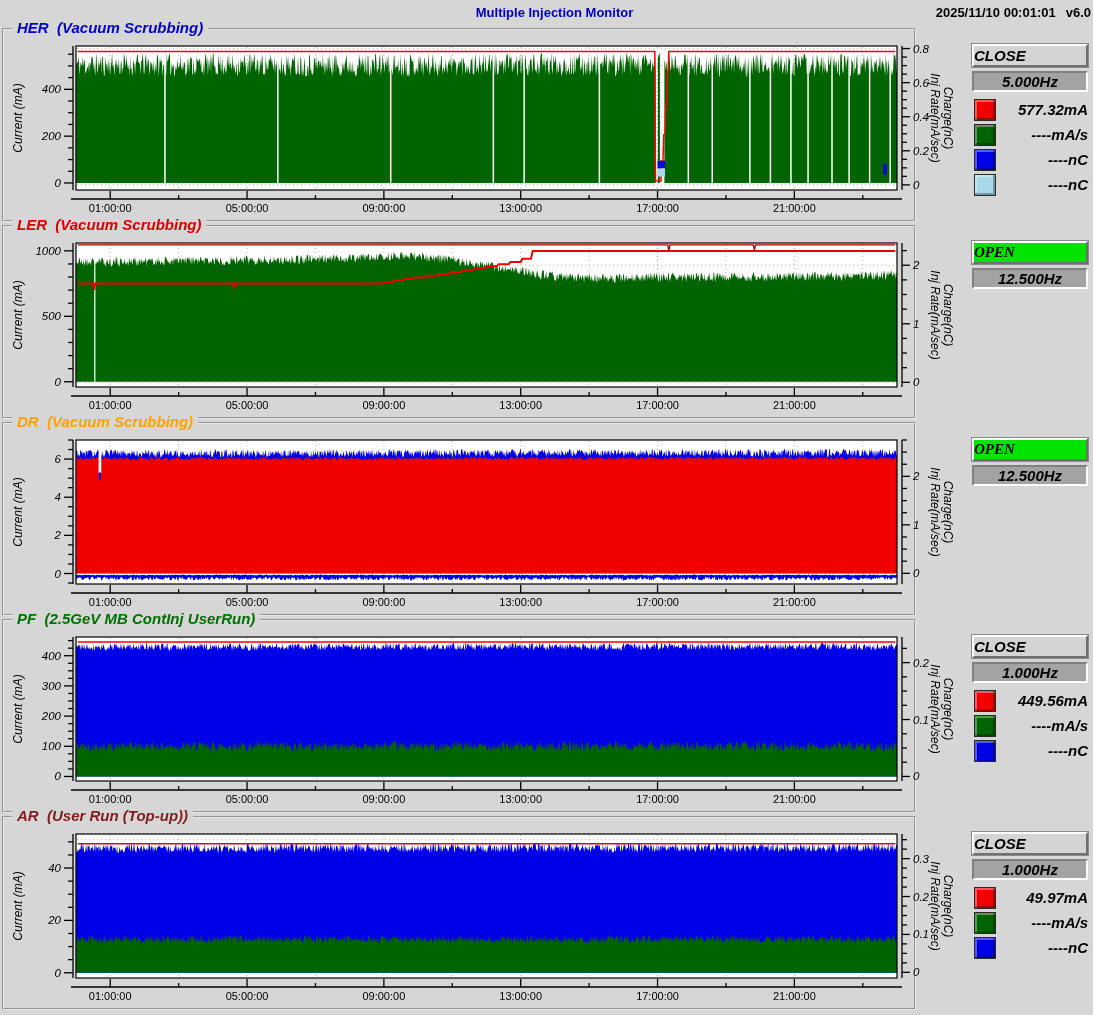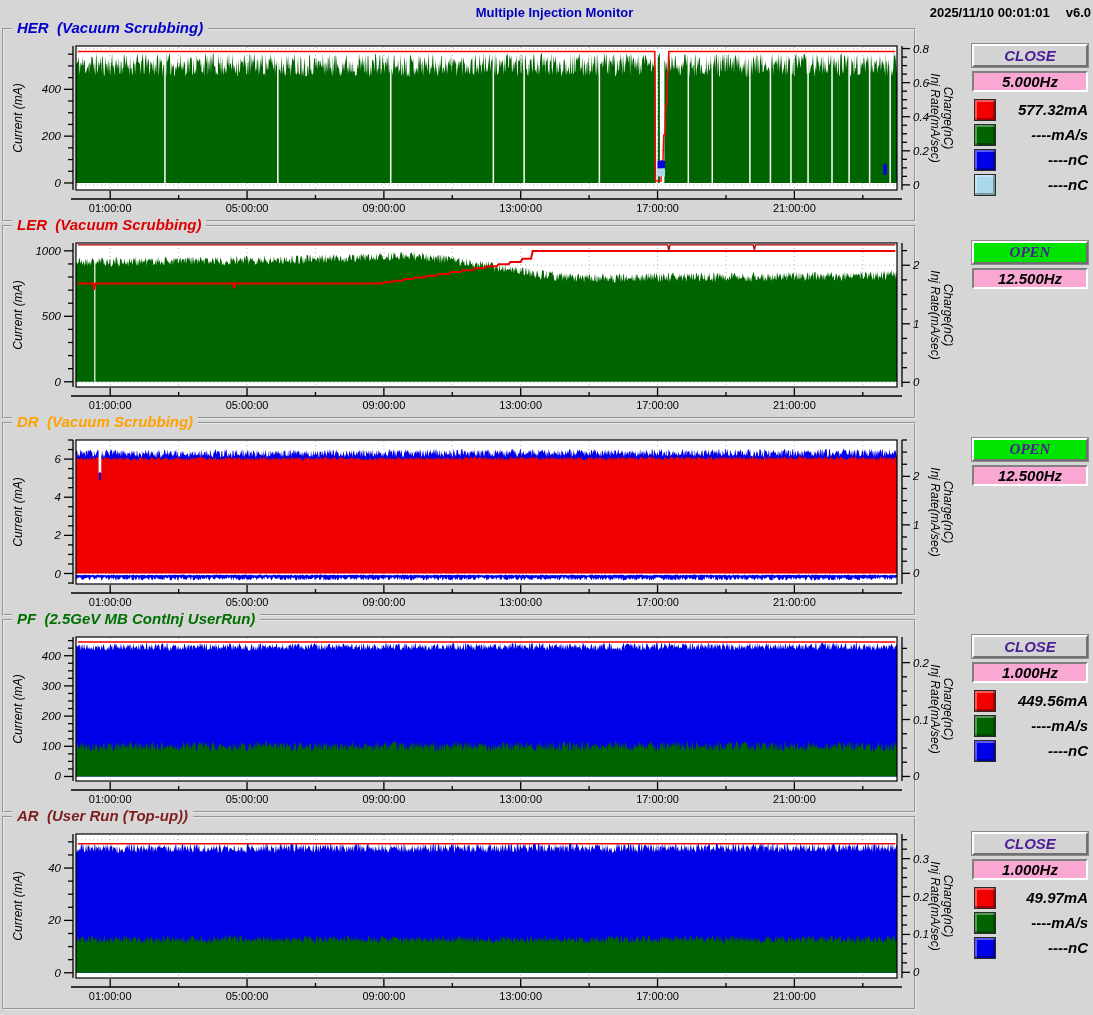--- a/index.html
+++ b/index.html
@@ -2,34 +2,34 @@
 <html><head>
 <meta charset="utf-8">
 <style>
   html,body{margin:0;padding:0;}
   body{width:1093px;height:1015px;background:#d6d6d6;overflow:hidden;position:relative;
        font-family:"Liberation Sans",sans-serif;}
   .header{position:absolute;top:0;left:8px;width:1093px;height:27px;}
   .htitle{position:absolute;left:0;right:0;top:5px;text-align:center;font-weight:bold;
           font-size:13px;color:#0000bb;}
   .hdate{position:absolute;right:10px;top:5px;font-weight:bold;font-size:13px;color:#000;}
-  .hdate span{margin-left:16px;}
+  .hdate span{margin-left:10px;}
   #panels{position:absolute;top:28px;left:0;width:918px;}
   .panel{position:relative;height:190px;margin:0 2px 3px 2px;border:2px groove #e8e8e8;}
   .ptitle{position:absolute;top:-11px;left:8px;padding:0 5px;background:#d6d6d6;
           font:bold italic 15px "Liberation Sans",sans-serif;line-height:17px;white-space:pre;}
   .chart-svg{position:absolute;left:0;top:12px;}
   .side{position:absolute;left:968px;top:14px;width:116px;}
-  .btn{height:19px;background:#d4d4d4;text-align:center;cursor:pointer;
-       font:bold italic 15px/19px "Liberation Sans",sans-serif;color:#4c1d95;
+  .btn{height:19px;background:#d4d4d4;cursor:pointer;
+       font:bold italic 15px/19px "Liberation Sans",sans-serif;color:#000000;
        border-top:2px solid #ffffff;border-left:2px solid #ffffff;
        border-right:2px solid #707070;border-bottom:2px solid #707070;
        box-shadow:0 0 0 1px #8a8a8a;}
   .btn.open{background:#00e400;font-family:Liberation Serif, serif;}
-  .freq{height:17px;margin-top:4px;background:#f9a8d4;text-align:center;
+  .freq{height:17px;margin-top:4px;background:#a3a3a3;text-align:center;
        font:bold italic 15px/17px "Liberation Sans",sans-serif;color:#000;
        border-top:2px solid #808080;border-left:2px solid #808080;
        border-right:2px solid #ffffff;border-bottom:2px solid #ffffff;}
   .legend{margin-top:5px;}
   .lrow{display:flex;align-items:center;height:25px;}
   .swatch{width:20px;height:20px;margin-left:2px;border:1px solid #2a2a2a;
        box-shadow:inset -2px -2px 0 rgba(0,0,0,.30),inset 2px 2px 0 rgba(255,255,255,.35);}
   .lval{flex:1;text-align:right;font:bold italic 15px "Liberation Sans",sans-serif;color:#000;}
   .grid{stroke:#b8b8b8;stroke-width:1;stroke-dasharray:1 3;}
   .axis{stroke:#000;stroke-width:1.3;}

